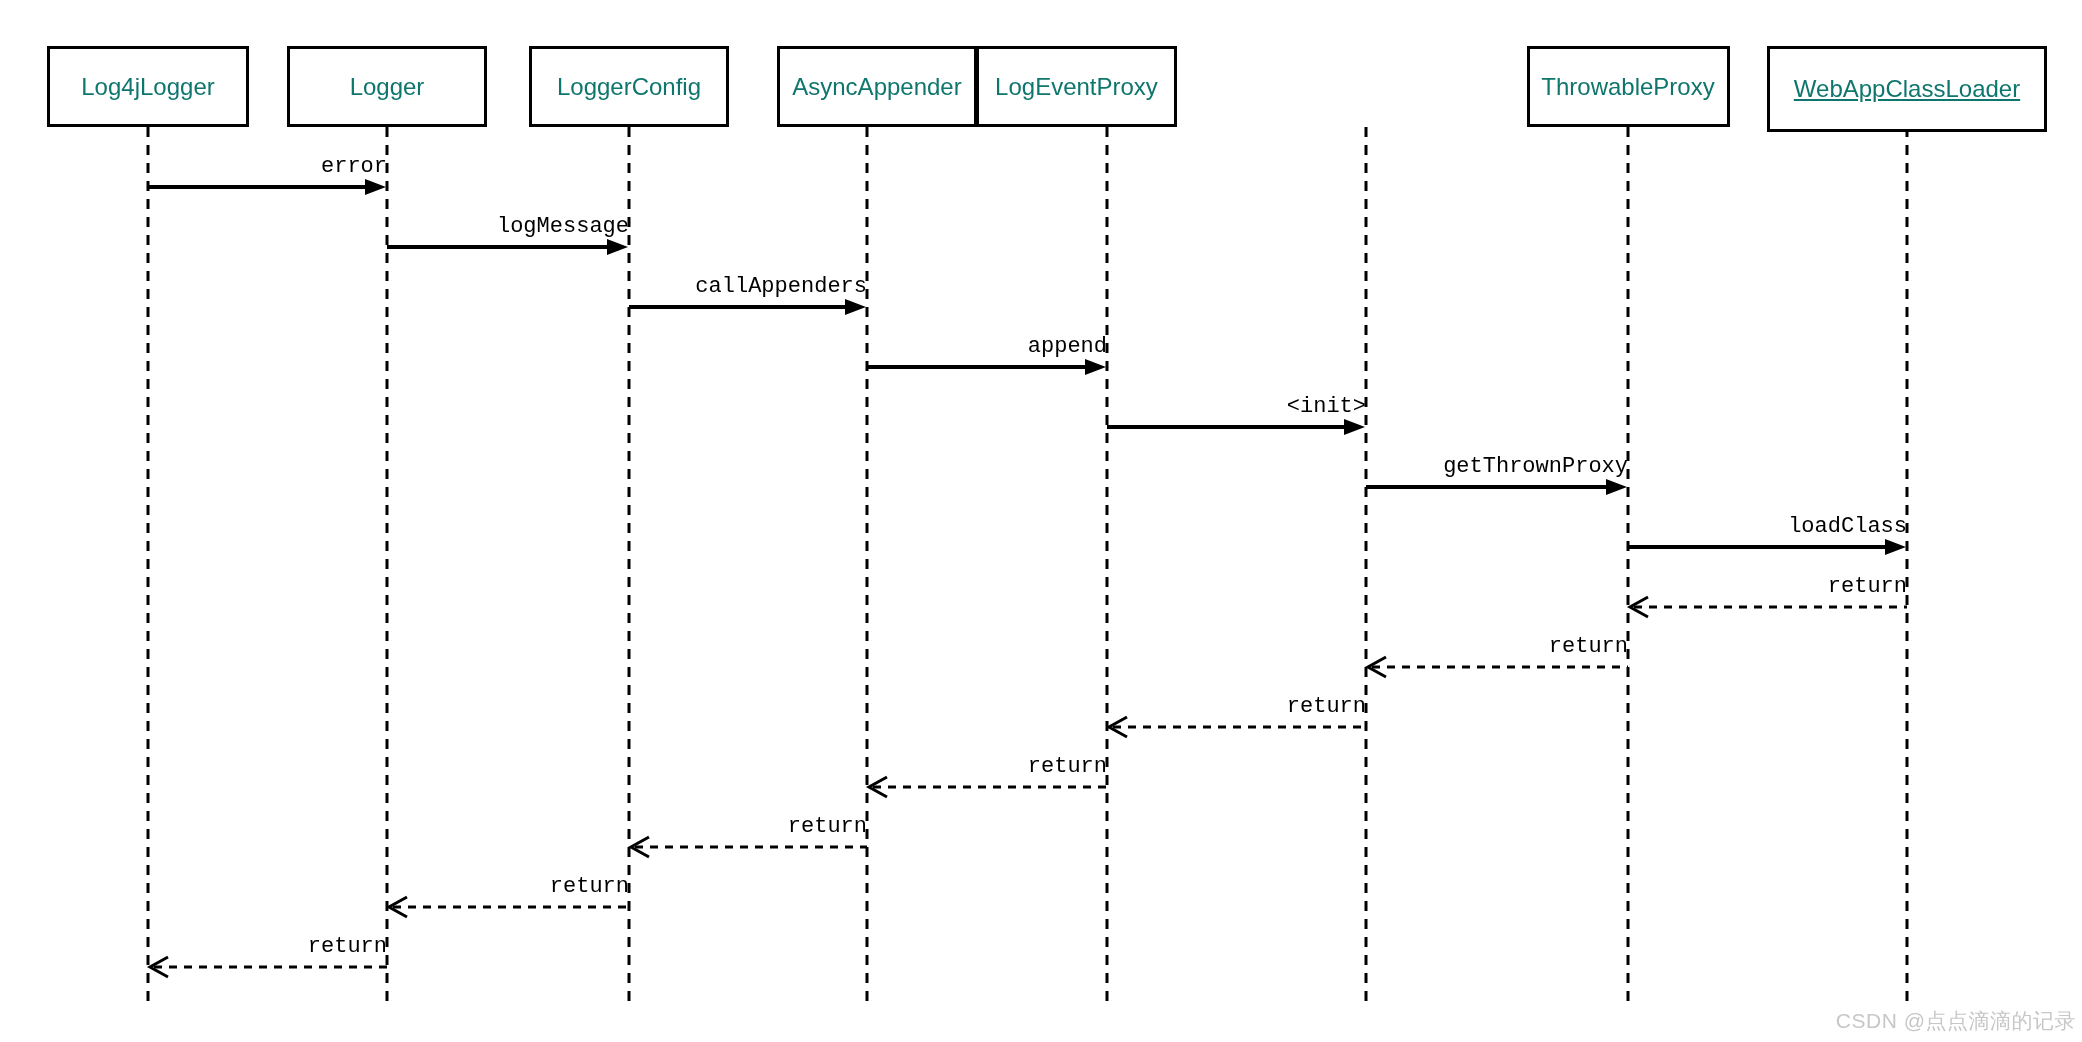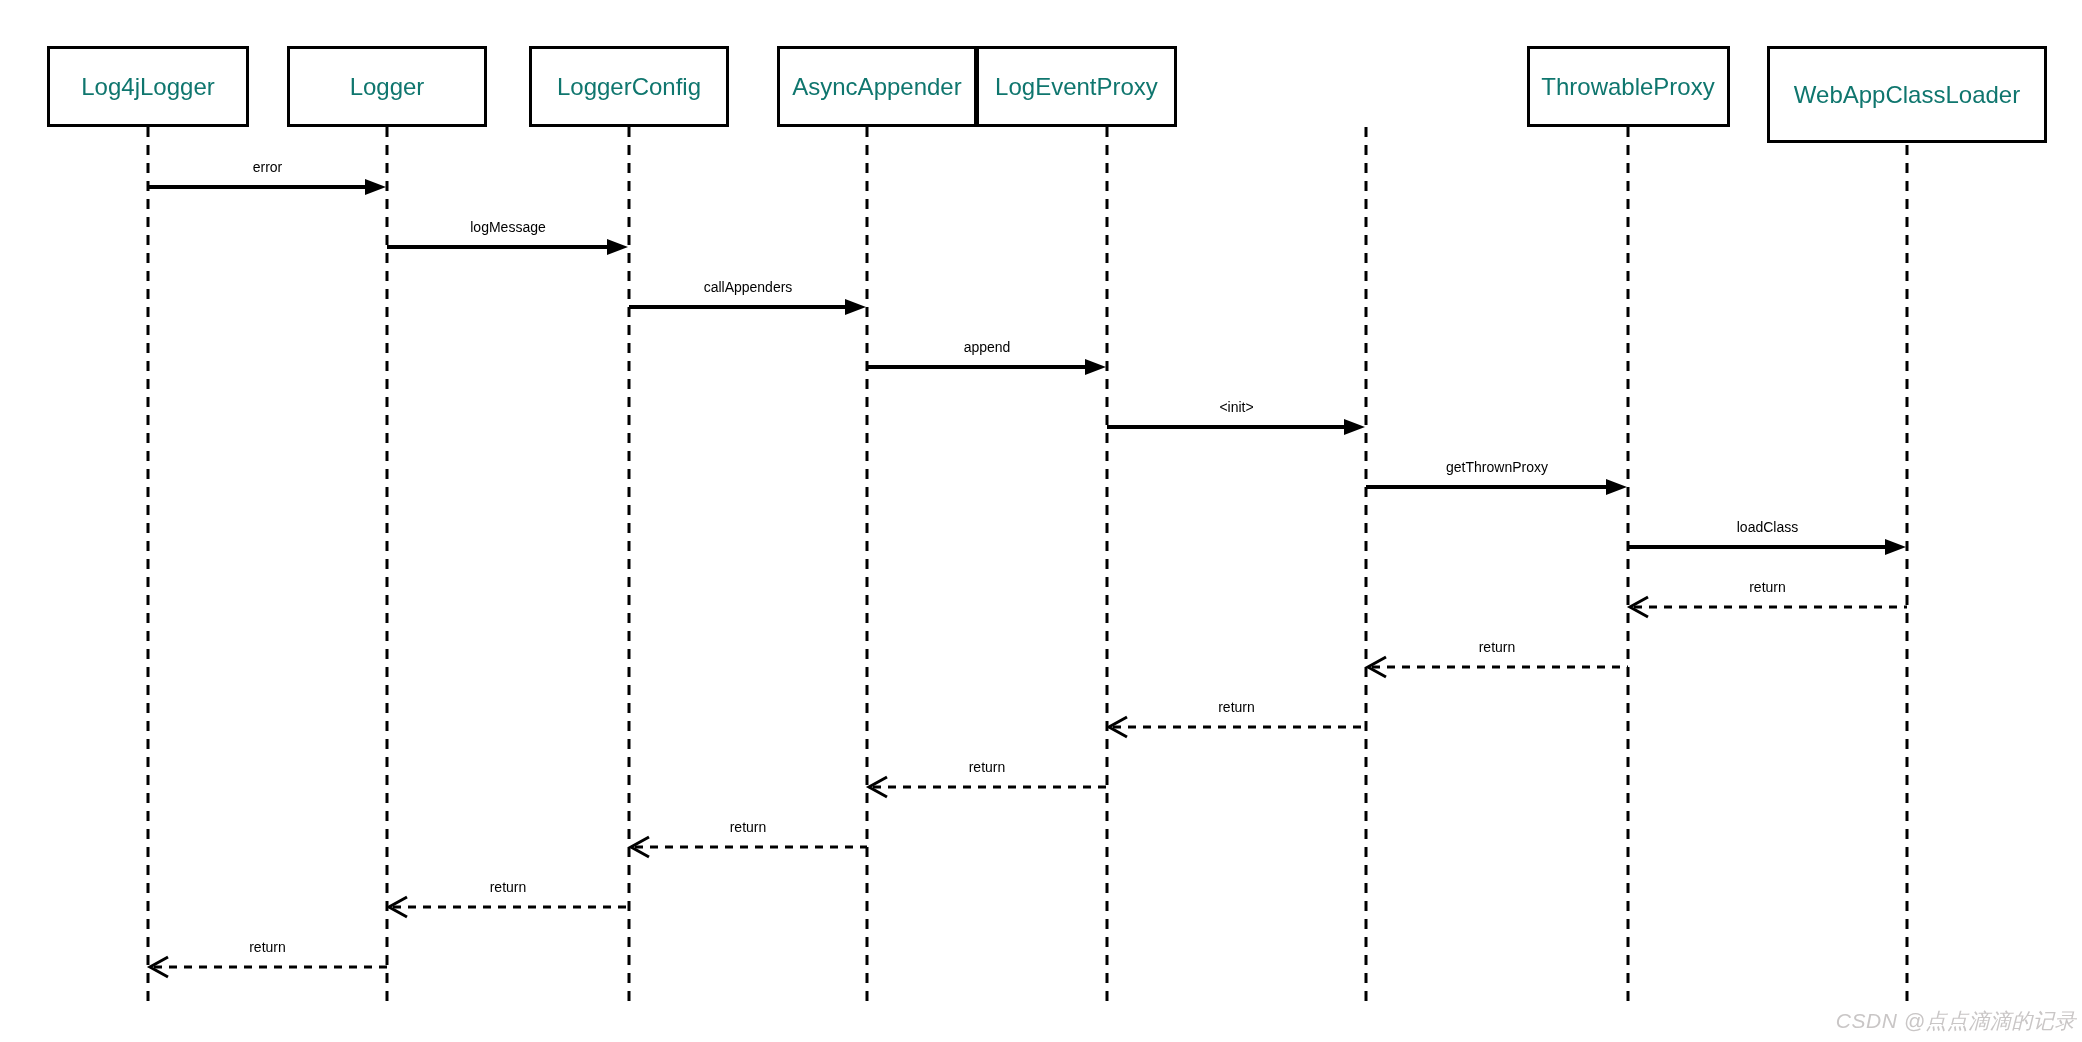--- a/index.html
+++ b/index.html
@@ -7,22 +7,22 @@
     position:relative;width:2082px;height:1042px;background:#ffffff;overflow:hidden;
     font-family:"Liberation Sans","DejaVu Sans",sans-serif;color:#000;
   }
   #wires{position:absolute;left:0;top:0;width:2082px;height:1042px;}
   .pbox{
     position:absolute;box-sizing:border-box;border:3px solid #000;background:#ffffff;
     display:flex;align-items:center;justify-content:center;
     font-size:24px;color:#0f766e;white-space:nowrap;
   }
   .mlabel{
-    position:absolute;height:28px;line-height:28px;text-align:center;
-    font-size:14px;color:#000;white-space:nowrap;
+    position:absolute;height:28px;line-height:28px;text-align:right;
+    font-size:22px;color:#000;white-space:nowrap;font-family:Liberation Mono, monospace;
   }
   .watermark{
     position:absolute;right:6px;top:1006px;height:30px;line-height:30px;
     font-size:21px;letter-spacing:.5px;white-space:nowrap;
   }
 </style>
 </head>
 <body>
 
 <div class="screen" id="stage">
@@ -57,40 +57,40 @@
       <polyline points="1127,717 1109,727 1127,737" fill="none" stroke="#000000" stroke-width="3"></polyline>
       <line x1="873" y1="787" x2="1107" y2="787" stroke="#000000" stroke-width="3" stroke-dasharray="8 7"></line>
       <polyline points="887,777 869,787 887,797" fill="none" stroke="#000000" stroke-width="3"></polyline>
       <line x1="635" y1="847" x2="867" y2="847" stroke="#000000" stroke-width="3" stroke-dasharray="8 7"></line>
       <polyline points="649,837 631,847 649,857" fill="none" stroke="#000000" stroke-width="3"></polyline>
       <line x1="393" y1="907" x2="629" y2="907" stroke="#000000" stroke-width="3" stroke-dasharray="8 7"></line>
       <polyline points="407,897 389,907 407,917" fill="none" stroke="#000000" stroke-width="3"></polyline>
       <line x1="154" y1="967" x2="387" y2="967" stroke="#000000" stroke-width="3" stroke-dasharray="8 7"></line>
       <polyline points="168,957 150,967 168,977" fill="none" stroke="#000000" stroke-width="3"></polyline>
     </svg>
-  <div class="watermark" style="color: rgb(201, 198, 198); font-style: italic;">CSDN @点点滴滴的记录</div>
+  <div class="watermark" style="color: rgb(201, 198, 198);">CSDN @点点滴滴的记录</div>
 <div class="pbox" style="left: 47px; top: 46px; width: 202px; height: 81px;">
       <span>Log4jLogger</span>
     </div>
     <div class="pbox" style="left: 287px; top: 46px; width: 200px; height: 81px;">
       <span>Logger</span>
     </div>
     <div class="pbox" style="left: 529px; top: 46px; width: 200px; height: 81px;">
       <span>LoggerConfig</span>
     </div>
     <div class="pbox" style="left: 767px; top: 46px; width: 200px; height: 81px; margin-left: 10px;">
       <span>AsyncAppender</span>
     </div>
     <div class="pbox" style="left: 976px; top: 46px; width: 201px; height: 81px;">
       <span>LogEventProxy</span>
     </div>
     <div class="pbox" style="left: 1526.5px; top: 46px; width: 203px; height: 81px;">
       <span>ThrowableProxy</span>
     </div>
-    <div class="pbox" style="left: 1767px; top: 46px; width: 280px; height: 97px;">
+    <div class="pbox" style="left: 1767px; top: 46px; width: 280px; height: 86px; text-decoration: underline;">
       <span>WebAppClassLoader</span>
     </div>
     <div class="mlabel" style="left: 148px; top: 153px; width: 239px;">error</div>
     <div class="mlabel" style="left: 387px; top: 213px; width: 242px;">logMessage</div>
     <div class="mlabel" style="left: 629px; top: 273px; width: 238px;">callAppenders</div>
     <div class="mlabel" style="left: 867px; top: 333px; width: 240px;">append</div>
     <div class="mlabel" style="left: 1107px; top: 393px; width: 259px;">&lt;init&gt;</div>
     <div class="mlabel" style="left: 1366px; top: 453px; width: 262px;">getThrownProxy</div>
     <div class="mlabel" style="left: 1628px; top: 513px; width: 279px;">loadClass</div>
     <div class="mlabel" style="left: 1628px; top: 573px; width: 279px;">return</div>

